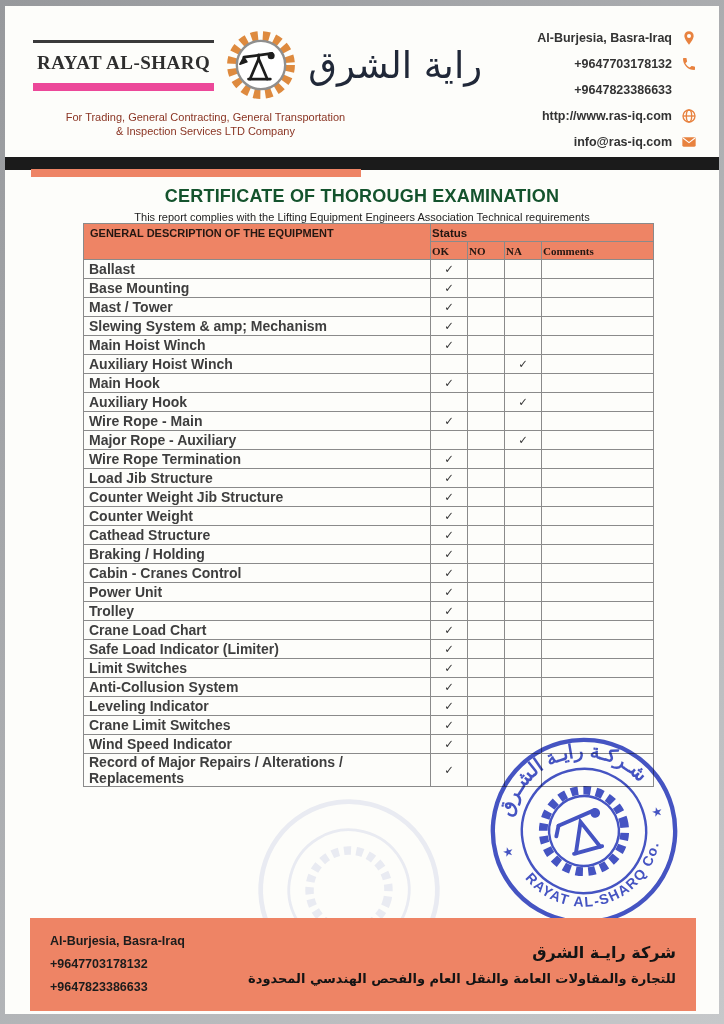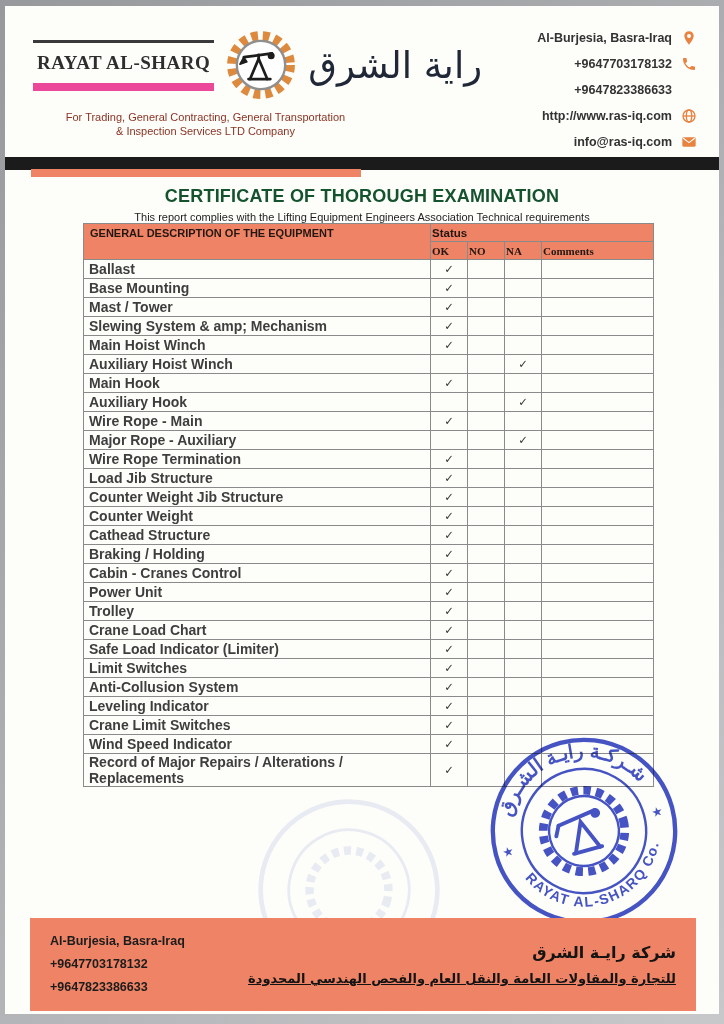--- a/index.html
+++ b/index.html
@@ -53,21 +53,21 @@
     opacity:.88;mix-blend-mode:multiply;}
   .ghost{position:absolute;left:250px;top:790px;width:188px;height:188px;transform:rotate(14deg);
     opacity:.10;mix-blend-mode:multiply;}
 
   
   .footer{position:absolute;left:25px;right:23px;top:912px;min-height:88px;background:var(--salmon);
     display:flex;justify-content:space-between;align-items:center;padding:12px 20px;box-sizing:border-box;}
   .f-left{font-size:12.5px;font-weight:bold;color:#1c1c1c;line-height:23px;}
   .f-right{text-align:right;direction:rtl;color:#141414;font-family:"DejaVu Sans",sans-serif;}
   .f-ar-1{font-size:16px;font-weight:bold;margin-bottom:9px;}
-  .f-ar-2{font-size:13px;font-weight:bold;text-decoration:underline;}
+  .f-ar-2{font-size:13px;font-weight:bold;}
 </style>
 </head>
 <body>
 
 <div class="scan">
   <div class="page">
 
     <div class="header">
       <div class="brand">
         <div class="brand-row">

